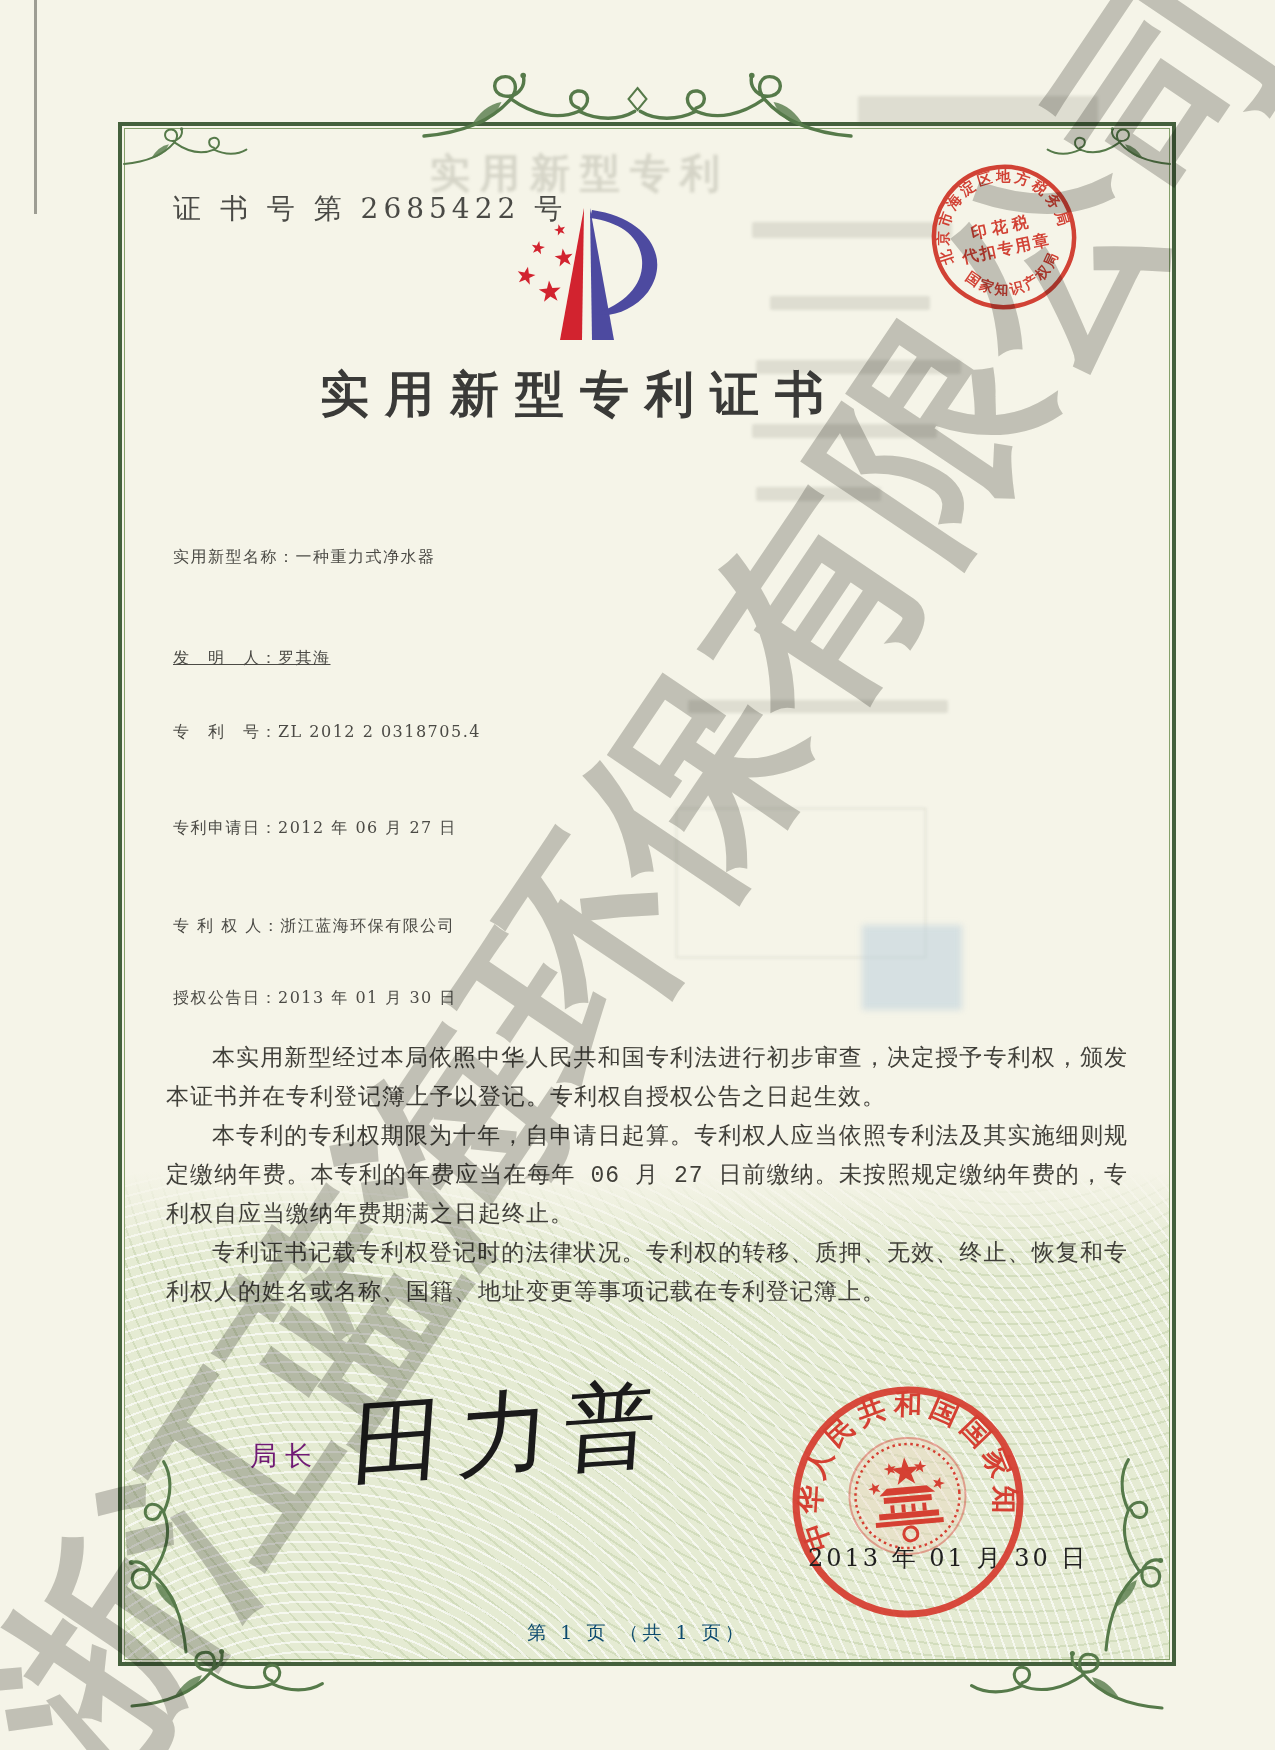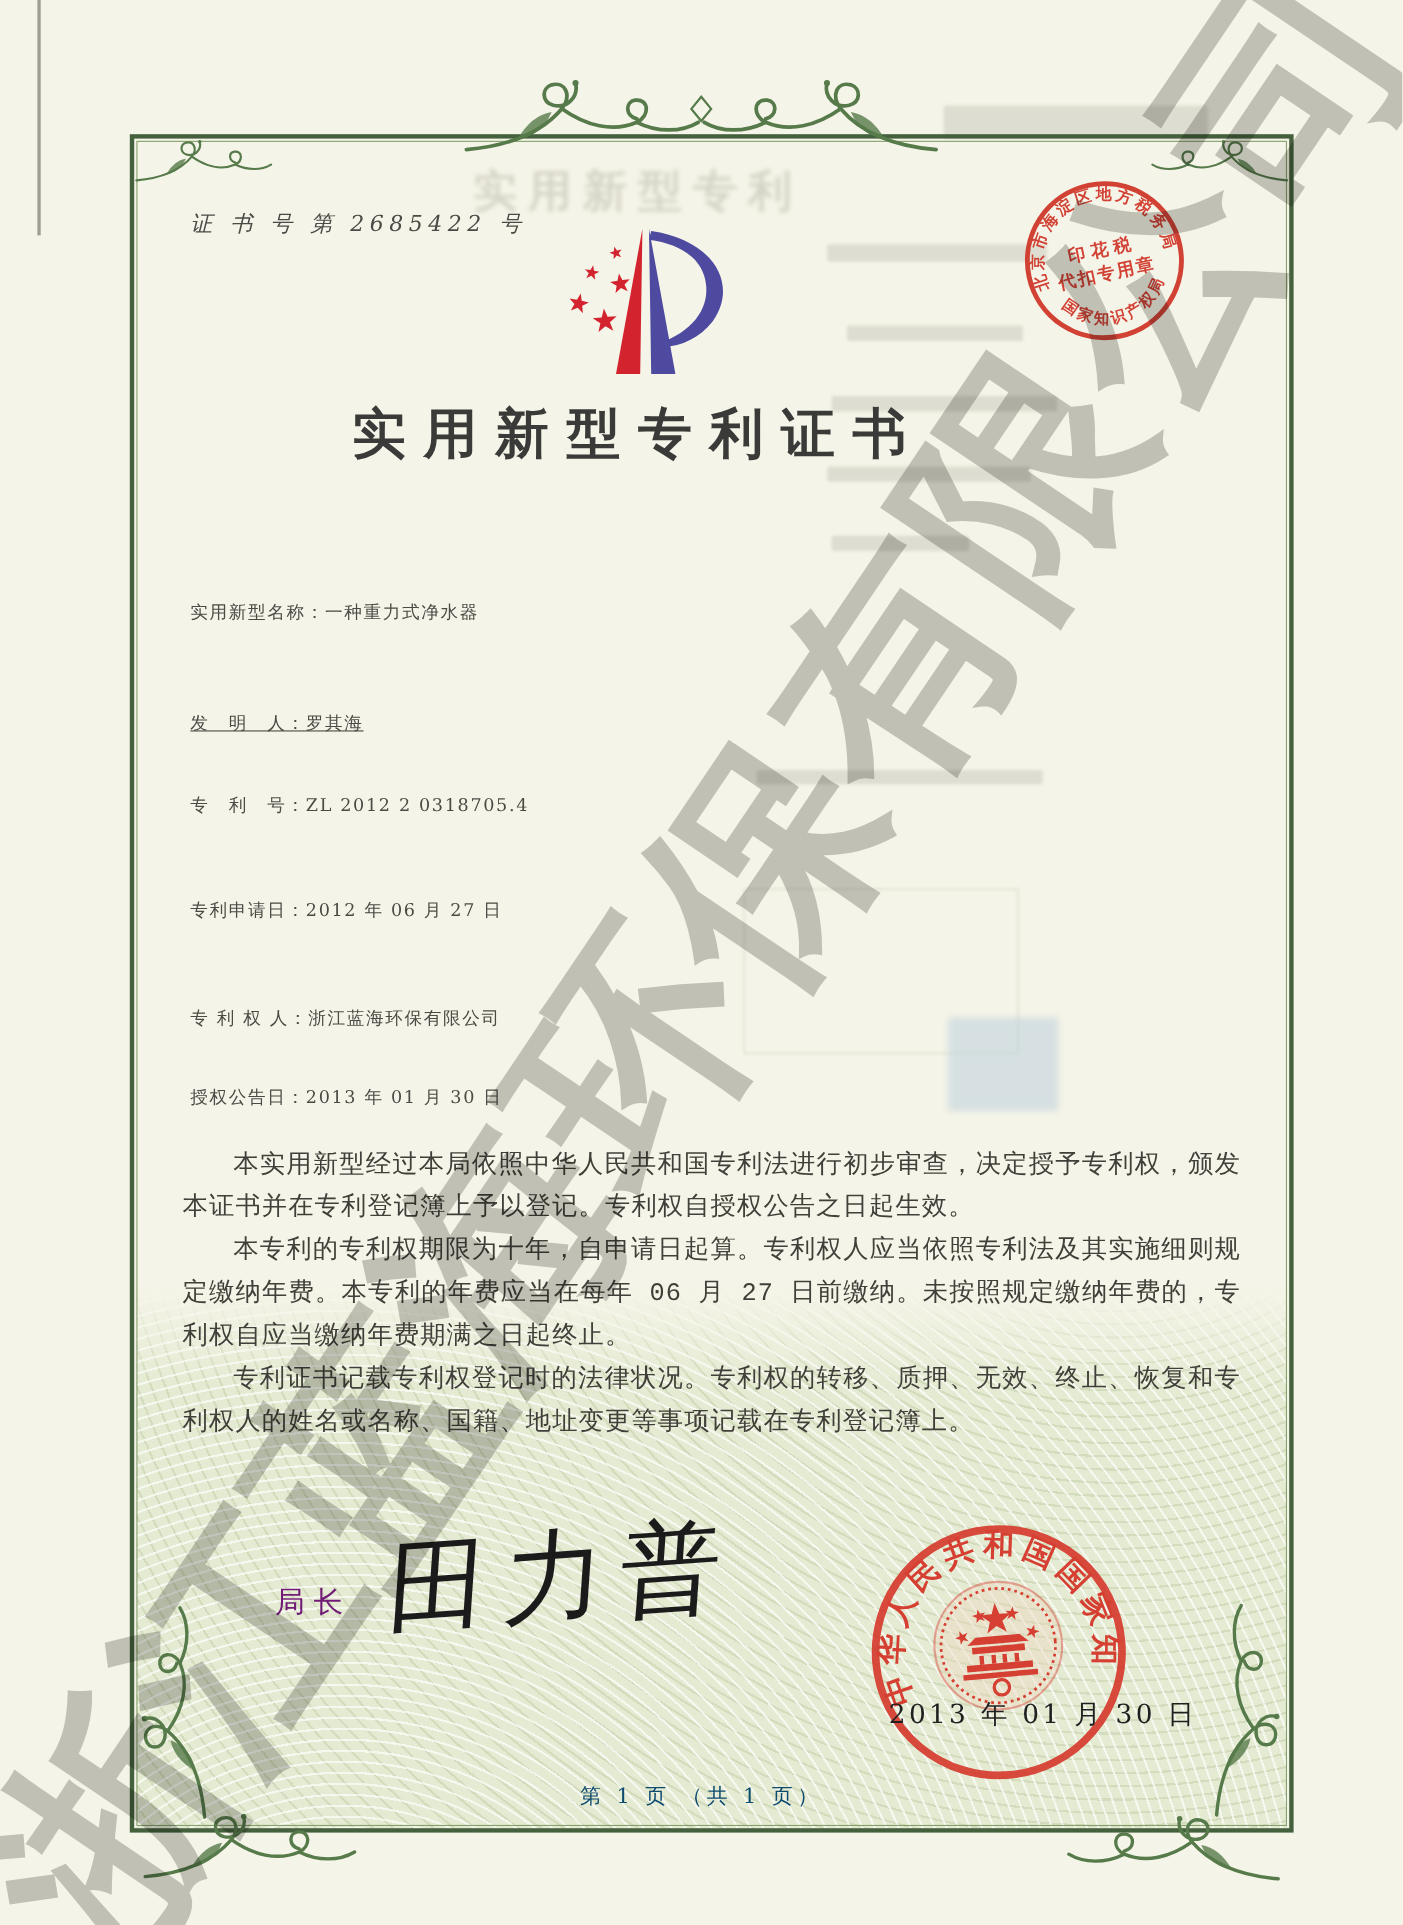--- a/index.html
+++ b/index.html
@@ -32,22 +32,22 @@
       repeating-radial-gradient(circle at 85% -50%, rgba(168,188,138,.30) 0 2px, rgba(168,188,138,0) 2px 12px);
   }
   .guilloche-fade { position:absolute; left:0; top:0; width:100%; height:85px;
     background:linear-gradient(#f5f4e8, rgba(245,244,232,0)); }
 
   
   .ornaments { position:absolute; inset:0; width:1275px; height:1750px; z-index:2;
                pointer-events:none; }
 
   
-  .cert-no { position:absolute; left:173px; top:190px; font-size:20px;
-             letter-spacing:5px; color:#4a4a46; z-index:3;font-style:italic; }
+  .cert-no { position:absolute; left:173px; top:190px; font-size:28px;
+             letter-spacing:5px; color:#4a4a46; z-index:3; }
   .logo { position:absolute; left:496px; top:196px; z-index:3; }
   .title { position:absolute; left:0; top:362px; width:1160px; text-align:center;
            font-size:49px; font-weight:600; letter-spacing:16px; color:#3a3a38; z-index:3; }
   .field { position:absolute; left:173px; font-size:16px; color:#4b4a45;
            letter-spacing:1.5px; z-index:3; white-space:nowrap; }
   .paras { position:absolute; left:166px; top:1040px; width:962px; z-index:3;font-family:Liberation Mono, monospace; }
   .paras p { text-indent:2em; font-size:23px; line-height:39px; color:#403f39;
              letter-spacing:1px; text-align:justify; }
   .sig-role { position:absolute; left:250px; top:1438px; font-size:27px;
               letter-spacing:8px; color:#701a75; z-index:3; }

